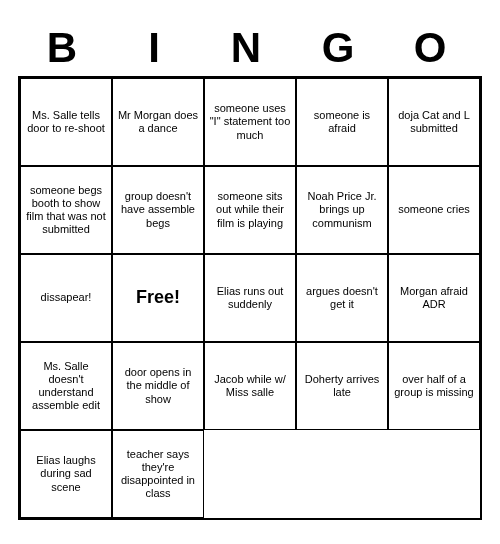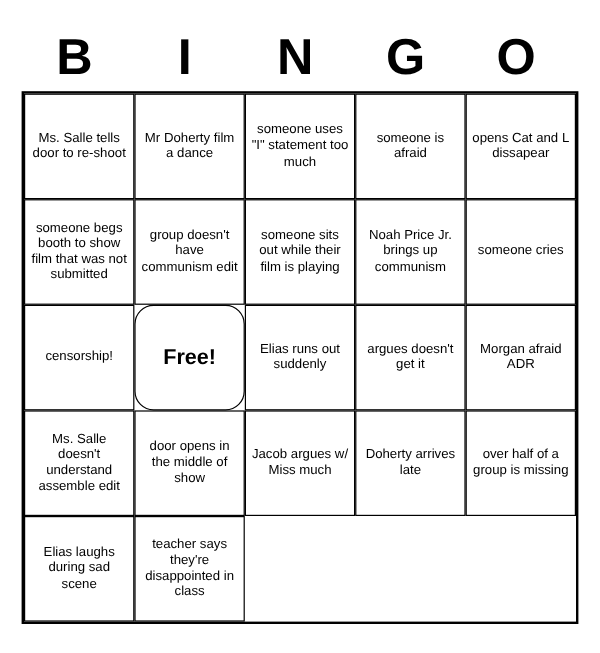--- a/index.html
+++ b/index.html
@@ -40,50 +40,49 @@
       justify-content: center;
       text-align: center;
       padding: 4px;
       font-size: 11px;
       line-height: 1.2;
       color: #000;
     }
     .bingo-cell.free {
       font-size: 18px;
       font-weight: bold;
-      border-radius: 16px;
     }
   </style>
 </head>
 <body>
 
 <div class="bingo-title">
 
 <span>B</span>
     <span>I</span>
     <span>N</span>
     <span>G</span>
     <span>O</span>
   </div>
 <div class="bingo-grid">
     <div class="bingo-cell">Ms. Salle tells door to re-shoot</div>
-    <div class="bingo-cell">Mr Doherty film a dance</div>
+    <div class="bingo-cell">Mr Morgan does a dance</div>
     <div class="bingo-cell">someone uses "I" statement too much</div>
     <div class="bingo-cell">someone is afraid</div>
-    <div class="bingo-cell">opens Cat and L dissapear</div>
+    <div class="bingo-cell">doja Cat and L submitted</div>
     <div class="bingo-cell">someone begs booth to show film that was not submitted</div>
-    <div class="bingo-cell">group doesn't have communism edit</div>
+    <div class="bingo-cell">group doesn't have assemble begs</div>
     <div class="bingo-cell">someone sits out while their film is playing</div>
     <div class="bingo-cell">Noah Price Jr. brings up communism</div>
     <div class="bingo-cell">someone cries</div>
-    <div class="bingo-cell">censorship!</div>
+    <div class="bingo-cell">dissapear!</div>
     <div class="bingo-cell free">Free!</div>
     <div class="bingo-cell">Elias runs out suddenly</div>
     <div class="bingo-cell">argues doesn't get it</div>
     <div class="bingo-cell">Morgan afraid ADR</div>
     <div class="bingo-cell">Ms. Salle doesn't understand assemble edit</div>
     <div class="bingo-cell">door opens in the middle of show</div>
-    <div class="bingo-cell">Jacob argues w/ Miss much</div>
+    <div class="bingo-cell">Jacob while w/ Miss salle</div>
     <div class="bingo-cell">Doherty arrives late</div>
     <div class="bingo-cell">over half of a group is missing</div>
     <div class="bingo-cell">Elias laughs during sad scene</div>
     <div class="bingo-cell">teacher says they're disappointed in class</div>
   </div>
 
 </body></html>

